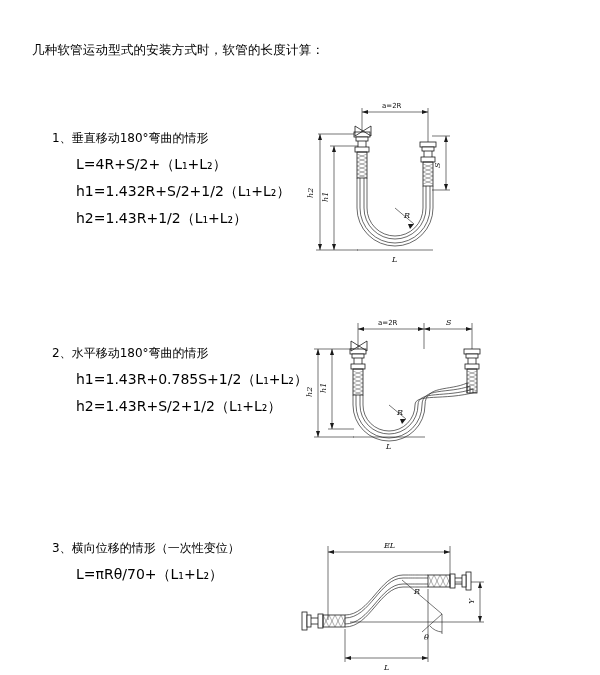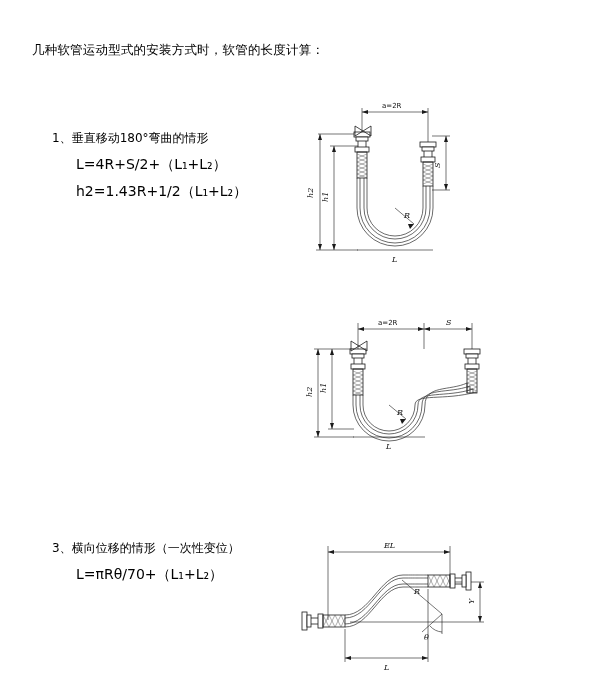--- a/index.html
+++ b/index.html
@@ -78,20 +78,21 @@
 <body>
 
 <div class="page">
 
   <div class="heading">几种软管运动型式的安装方式时，软管的长度计算：</div>
 
   <div class="section sec-1">
     <div class="text-col">
       <div class="sec-title">1、垂直移动180°弯曲的情形</div>
       <div class="formula">L=4R+S/2+（L₁+L₂）</div>
+      <div class="formula">h1=1.432R+S/2+1/2（L₁+L₂）</div>
       <div class="formula">h2=1.43R+1/2（L₁+L₂）</div>
     </div>
 
     <div class="fig fig-1">
       <svg width="200" height="200" viewBox="0 0 200 200">
 
         <line class="lnt" x1="62" y1="18" x2="62" y2="42"></line>
         <line class="lnt" x1="128" y1="18" x2="128" y2="52"></line>
         <line class="lnt" x1="62" y1="22" x2="128" y2="22"></line>
         <path class="blk" d="M62 22 l6 -2 l0 4 z"></path>
@@ -172,20 +173,23 @@
         <path class="ln" d="M55 36 l8 5 l-8 5 z M71 36 l-8 5 l8 5 z"></path>
 
         <line class="lnt" x1="57" y1="160" x2="133" y2="160"></line>
         <text class="lbl-i" x="92" y="172">L</text>
       </svg>
     </div>
   </div>
 
   <div class="section sec-2">
     <div class="text-col">
+      <div class="sec-title">2、水平移动180°弯曲的情形</div>
+      <div class="formula">h1=1.43R+0.785S+1/2（L₁+L₂）</div>
+      <div class="formula">h2=1.43R+S/2+1/2（L₁+L₂）</div>
     </div>
 
     <div class="fig fig-2">
       <svg width="200" height="200" viewBox="0 0 200 200">
 
         <line class="lnt" x1="58" y1="18" x2="58" y2="44"></line>
         <line class="lnt" x1="124" y1="18" x2="124" y2="44"></line>
         <line class="lnt" x1="172" y1="18" x2="172" y2="44"></line>
         <line class="lnt" x1="58" y1="24" x2="124" y2="24"></line>
         <path class="blk" d="M58 24 l6 -2 l0 4 z"></path>

